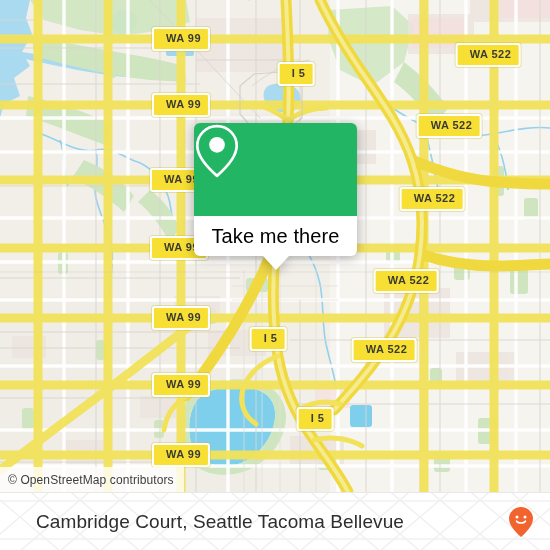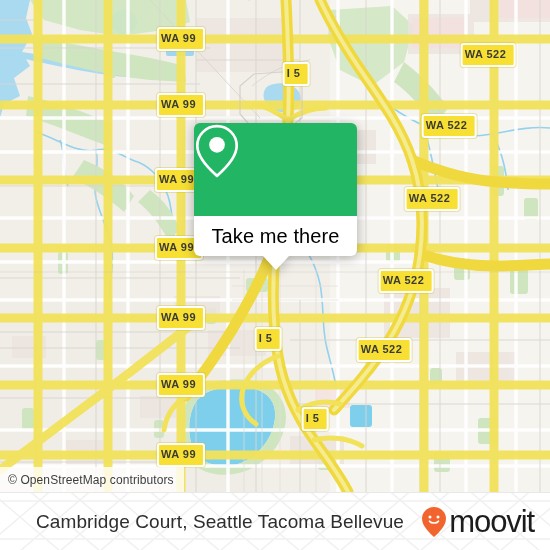--- a/index.html
+++ b/index.html
@@ -22,21 +22,21 @@
   .shield {
     position:absolute;
     background:#f7e033;
     border:2px solid #ffffff;
     border-radius:3px;
     color:#3b3b36;
     font-size:11px;
     font-weight:bold;
     letter-spacing:0.5px;
     line-height:1;
-    padding:4px 7px 5px 2px;
+    padding:4px 7px 5px 12px;
     white-space:nowrap;
     font-family:"Liberation Sans", sans-serif;
     box-shadow:0 0 0 1px rgba(200,185,40,0.35);
     transform:translate(-50%,-50%);
     text-align:center;
   }
 
   
   .popup {
     position:absolute;
@@ -402,16 +402,15 @@
 
     <div class="footer-title">Cambridge Court, Seattle Tacoma Bellevue</div>
 
     <div class="brand">
       <svg class="brand-pin" viewBox="0 0 26 32">
         <path d="M13 1 C6.4 1 1 6.3 1 12.8 C1 20 9 27.5 13 31 C17 27.5 25 20 25 12.8 C25 6.3 19.6 1 13 1 Z" fill="#f2642d"></path>
         <circle cx="9" cy="11" r="1.5" fill="#ffffff"></circle>
         <circle cx="17" cy="11" r="1.5" fill="#ffffff"></circle>
         <path d="M8.6 15.2 C10.2 17.6 15.8 17.6 17.4 15.2" stroke="#ffffff" stroke-width="1.7" fill="none" stroke-linecap="round"></path>
       </svg>
-      <span class="brand-name">moovit</span>
     </div>
   </div>
 </div>
 
 </body></html>

